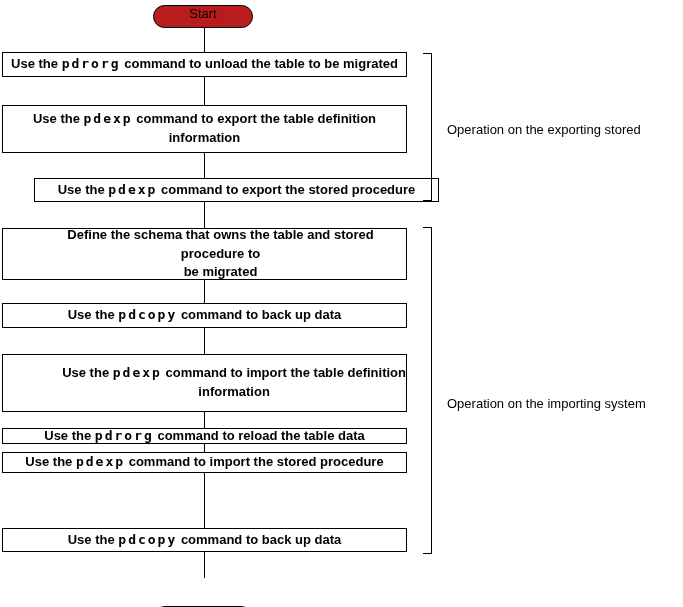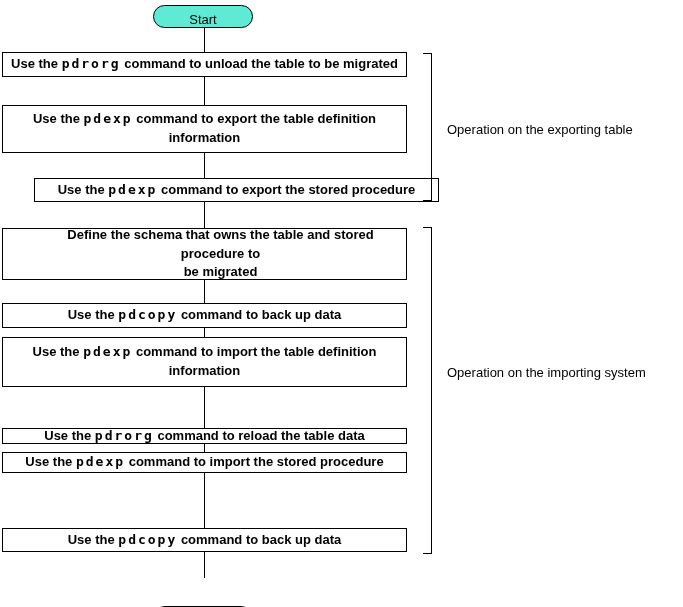--- a/index.html
+++ b/index.html
@@ -27,23 +27,23 @@
     background: #000000;
   }
   .terminal {
     position: absolute;
     left: 153px;
     width: 100px;
     height: 23px;
     box-sizing: border-box;
     border: 1px solid #000000;
     border-radius: 12px;
-    background: #5eead4;
+    background: #b91c1c;
     display: flex;
-    align-items: flex-end;
+    align-items: flex-start;
     justify-content: center;
   }
   .start { top: 5px; }
   .end   { top: 606px; height: 24px; }
   .box {
     position: absolute;
     left: 2px;
     width: 405px;
     box-sizing: border-box;
     border: 1px solid #000000;
@@ -60,21 +60,21 @@
   }
   .cmd {
     font-family: "DejaVu Sans Mono", monospace;
     letter-spacing: 2px;
   }
   .b1 { top: 52px;  height: 25px; }
   .b2 { top: 105px; height: 48px; }
   .b3 { top: 178px; height: 24px; margin-left: 32px; }
   .b4 { top: 228px; height: 52px; padding-left: 32px; }
   .b5 { top: 303px; height: 25px; }
-  .b6 { top: 337px; height: 50px; }
+  .b6 { top: 354px; height: 58px; justify-content: flex-end; }
   .b7 { top: 428px; height: 16px; }
   .b8 { top: 452px; height: 21px; }
   .b9 { top: 528px; height: 24px; }
   .bracket {
     position: absolute;
     left: 423px;
     width: 9px;
     box-sizing: border-box;
     border-style: solid;
     border-color: #000000;
@@ -82,21 +82,21 @@
     background: transparent;
   }
   .bracket1 { top: 53px;  height: 148px; }
   .bracket2 { top: 227px; height: 327px; }
   .bracket-label {
     position: absolute;
     left: 447px;
     white-space: nowrap;
   }
   .label1 { top: 122px; }
-  .label2 { top: 365px; }
+  .label2 { top: 396px; }
 </style>
 </head>
 <body>
 
 <div class="flow">
 
   <div class="vline"></div>
 
   <div class="terminal start">
     <span>Start</span>
@@ -141,16 +141,16 @@
     <div class="txt"><span>Use the </span><span class="cmd">pdcopy</span><span> command to back up data</span></div>
   </div>
 
   <div class="terminal end">
     <span>End</span>
   </div>
 
   <div class="bracket bracket1"></div>
   <div class="bracket bracket2"></div>
 
-  <div class="bracket-label label1">Operation on the exporting table</div>
+  <div class="bracket-label label1">Operation on the exporting stored</div>
   <div class="bracket-label label2">Operation on the importing system</div>
 
 </div>
 
 </body></html>

